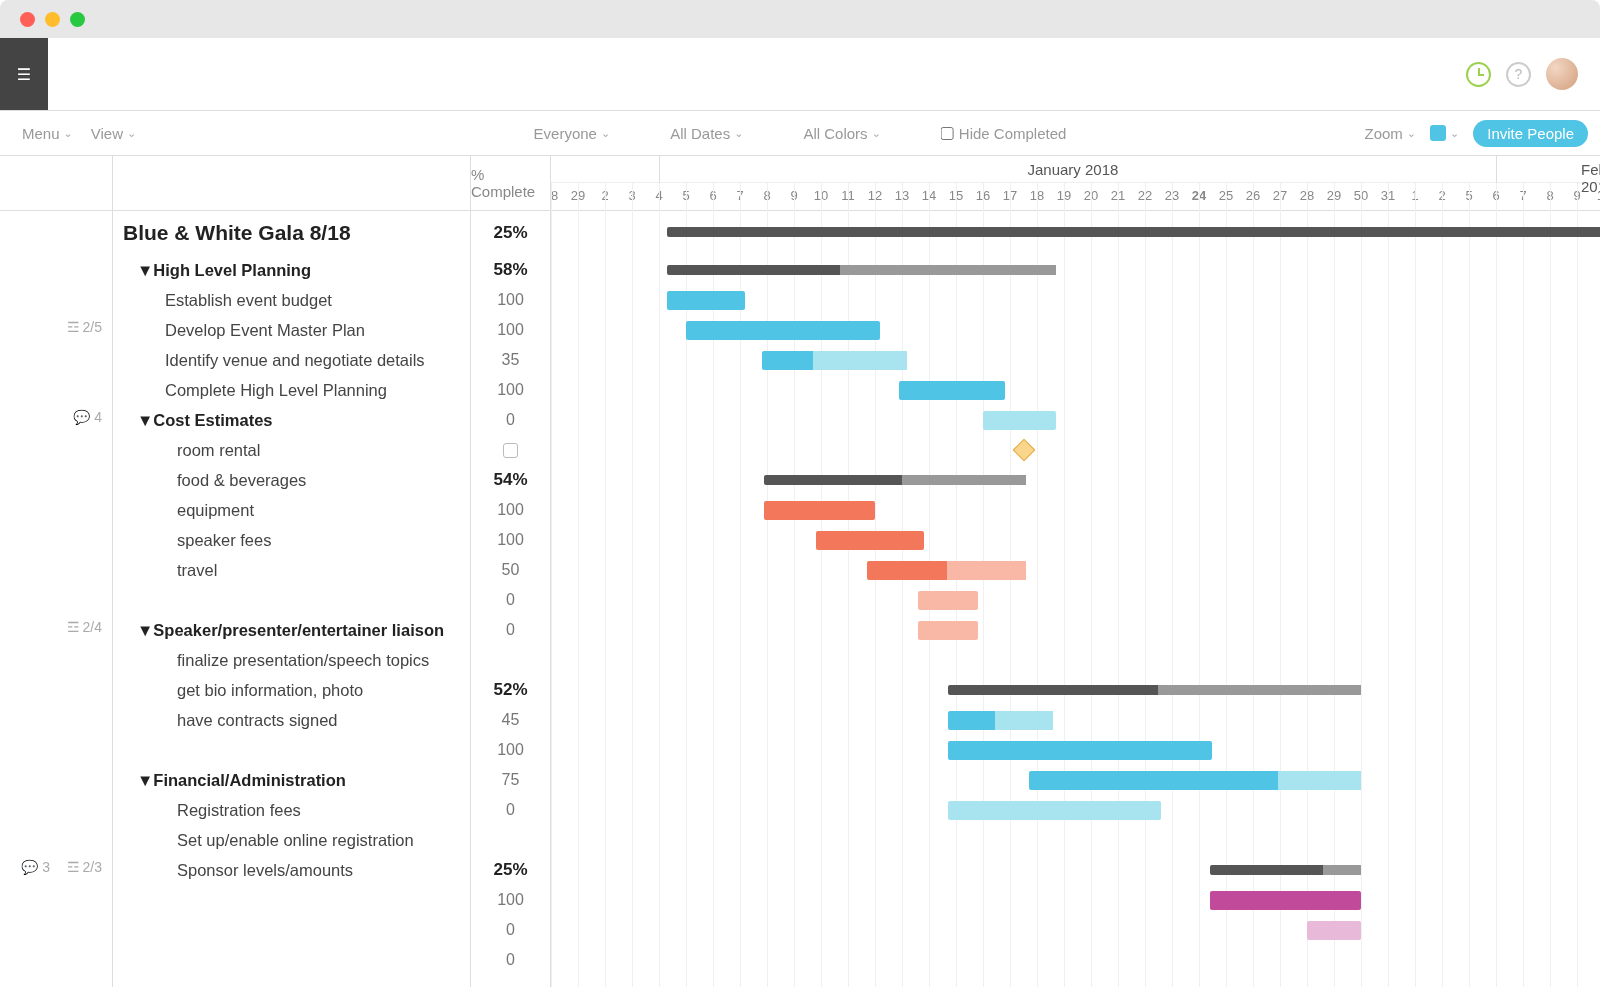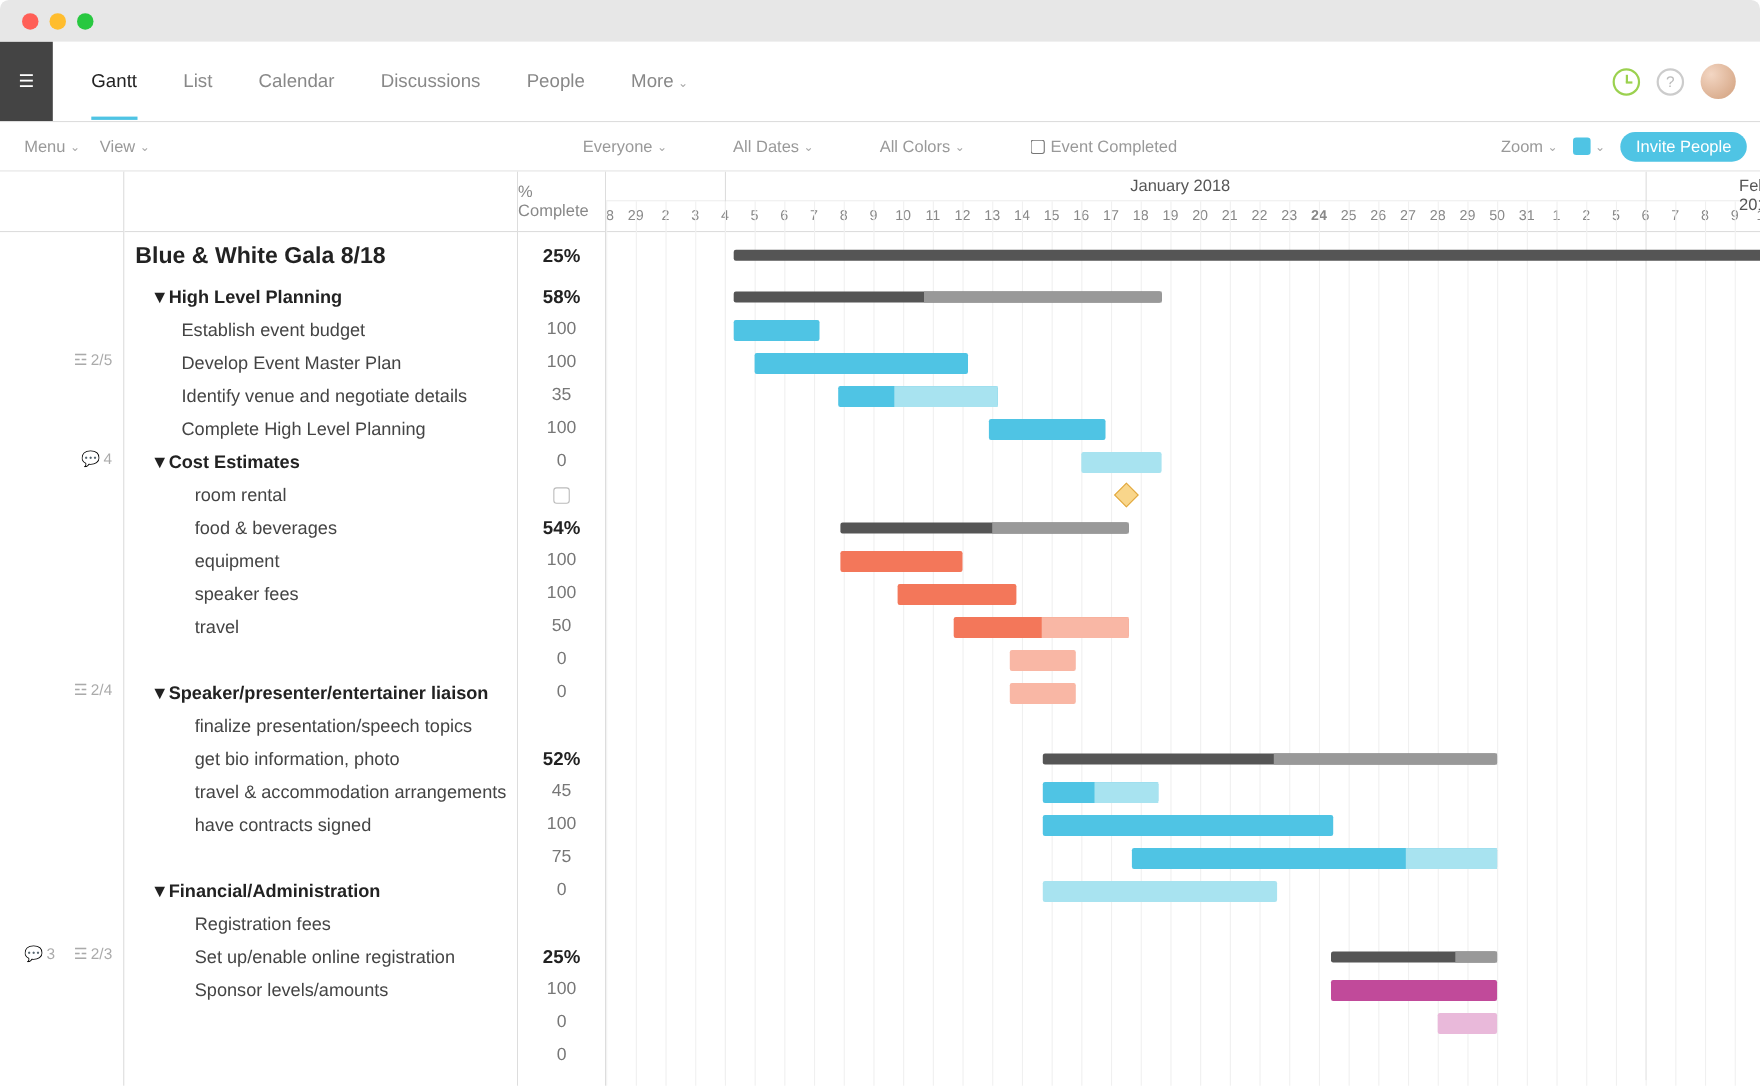--- a/index.html
+++ b/index.html
@@ -85,28 +85,20 @@
 <div class="mac-bar">
   <div class="traffic" style="background:#ff5f57"></div>
   <div class="traffic" style="background:#ffbd2e"></div>
   <div class="traffic" style="background:#28c840"></div>
 </div>
 
 <div class="topnav">
   <div class="hamburger-btn">
     <span>☰</span>
   </div>
-  <div class="nav-tabs" id="nav-tabs">
-      <div class="nav-tab active">Gantt</div>
-      <div class="nav-tab">List</div>
-      <div class="nav-tab">Calendar</div>
-      <div class="nav-tab">Discussions</div>
-      <div class="nav-tab">People</div>
-      <div class="nav-tab">More<span class="chev" style="margin-left: 4px;">⌄</span></div>
-    </div>
   <div class="nav-right">
     <div class="clock-icon"></div>
     <div class="help-icon">?</div>
     <div class="avatar-circle"></div>
   </div>
 </div>
 
 <div class="filter-bar" style="position:relative">
   <div class="filter-left">
     <div class="filter-item">
@@ -126,21 +118,21 @@
     <div class="filter-item">
         <span>All Dates</span>
         <span class="chev">⌄</span>
       </div>
     <div class="filter-item">
         <span>All Colors</span>
         <span class="chev">⌄</span>
       </div>
     <div class="hide-completed">
         <input type="checkbox" style="">
-        <span>Event Completed</span>
+        <span>Hide Completed</span>
       </div>
   </div>
   <div class="filter-right">
     <div class="filter-item">
         <span>Zoom</span>
         <span class="chev">⌄</span>
       </div>
     <div class="filter-item">
         <span class="color-dot"></span>
         <span class="chev">⌄</span>
@@ -170,21 +162,20 @@
         <div class="row group-title"><span class="triangle">▼</span>Cost Estimates</div>
         <div class="row task-title sub">room rental</div>
         <div class="row task-title sub">food &amp; beverages</div>
         <div class="row task-title sub">equipment</div>
         <div class="row task-title sub">speaker fees</div>
         <div class="row task-title sub">travel</div>
         <div class="spacer"></div>
         <div class="row group-title"><span class="triangle">▼</span>Speaker/presenter/entertainer liaison</div>
         <div class="row task-title sub">finalize presentation/speech topics</div>
         <div class="row task-title sub">get bio information, photo</div>
-        <div class="row task-title sub">travel &amp; accommodation arrangements</div>
         <div class="row task-title sub">have contracts signed</div>
         <div class="spacer"></div>
         <div class="row group-title"><span class="triangle">▼</span>Financial/Administration</div>
         <div class="row task-title sub">Registration fees</div>
         <div class="row task-title sub">Set up/enable online registration</div>
         <div class="row task-title sub">Sponsor levels/amounts</div>
       </div>
   </div>
   <div class="pct-col">
     <div class="col-header">% Complete</div>

